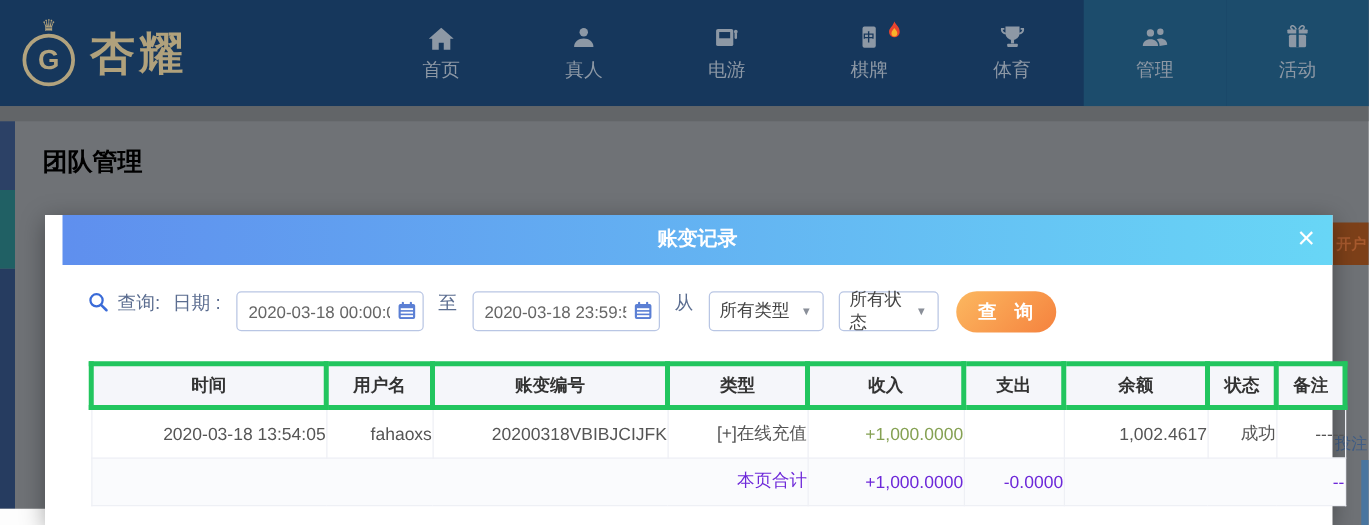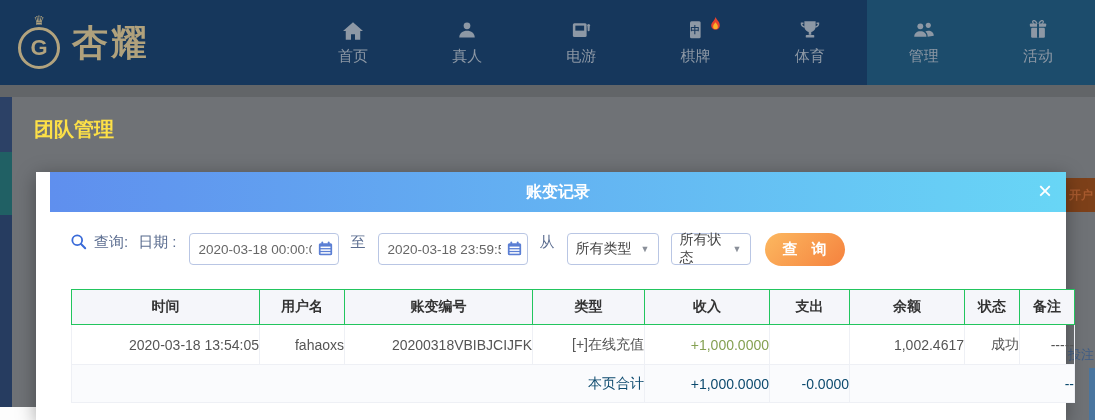--- a/index.html
+++ b/index.html
@@ -16,21 +16,21 @@
   .brand { margin-left:10px; font-size:36px; font-weight:bold; color:#b0a17c; letter-spacing:3px; }
   .navitems { position:absolute; left:296px; top:0; width:799px; height:85px; display:flex; }
   .navitem { flex:1; display:flex; flex-direction:column; align-items:center; justify-content:center; gap:7px; cursor:pointer; }
   .navitem.lit { background:#1c4c6c; }
   .navitem .nlabel { font-size:15px; color:#8d98a5; }
   .iconwrap { position:relative; height:20px; display:flex; align-items:flex-end; }
   .flame { position:absolute; left:24px; top:-3px; }
 
   
   .graystrip { position:absolute; left:0; top:85px; width:1095px; height:12px; background:#626568; }
-  .page-heading { position:absolute; left:34px; top:116px; font-size:20px; font-weight:bold; color:#fde047; }
+  .page-heading { position:absolute; left:34px; top:116px; font-size:20px; font-weight:bold; color:#000000; }
   .sliver-navy-top { position:absolute; left:0; top:97px; width:12px; height:55px; background:#2c4166; }
   .sliver-teal { position:absolute; left:0; top:152px; width:12px; height:63px; background:#206064; }
   .sliver-navy-bot { position:absolute; left:0; top:215px; width:12px; height:192px; background:#263c60; }
   .leftwhite { position:absolute; left:0; top:407px; width:36px; height:13px; background:#fdfdfd; }
   .bg-open-account { position:absolute; left:1066px; top:178px; width:29px; height:34px; background:#7d4019;
                      color:#a85a2e; font-size:12px; font-weight:bold; line-height:34px; padding-left:3px;
                      white-space:nowrap; overflow:hidden; }
   .bg-bet { position:absolute; left:1068px; top:346px; width:27px; overflow:hidden; white-space:nowrap;
             color:#3f5d86; font-size:13px; }
   .bg-scroll { position:absolute; left:1089px; top:368px; width:6px; height:52px; background:#49759f; }
@@ -53,23 +53,23 @@
                align-items:center; justify-content:space-between; padding:0 8px; font-size:14px; color:#444; cursor:pointer; }
   .sel-type { width:92px; margin-left:12px; }
   .sel-status { width:80px; margin-left:12px; }
   .caret { font-size:9px; color:#8a8f99; }
   .querybtn { margin-left:14px; width:80px; height:33px; border:none; border-radius:17px; cursor:pointer;
               background:linear-gradient(135deg,#fcb860,#f5823e); color:#fff; font-size:15px; font-weight:bold;
               letter-spacing:5px; padding-left:5px; font-family:inherit; }
 
   table.records { margin:22px 0 0 21px; width:1003px; border-collapse:collapse; font-size:14px;
                   border:1px solid #eef0f5; table-layout:fixed; }
-  .records th { height:35px; background:#f5f6fa; color:#333; font-weight:bold; border:1px solid #22c55e; }
+  .records th { height:35px; background:#f5f6fa; color:#333; font-weight:bold; border:4px solid #22c55e; }
   .records td { height:40px; text-align:right; color:#555; border:1px solid #eef0f5; }
-  .records tr.summary td { height:38px; background:#fafbfd; color:#0c4a6e;margin-top:28px; }
+  .records tr.summary td { height:38px; background:#fafbfd; color:#6d28d9;margin-top:28px; }
   td.green { color:#85a153; }
 </style>
 </head>
 <body>
 
 <div class="topnav">
   <div class="logo">
     <span class="emblem">
       <span class="crown">♛</span>
       <span class="ring">G</span>

